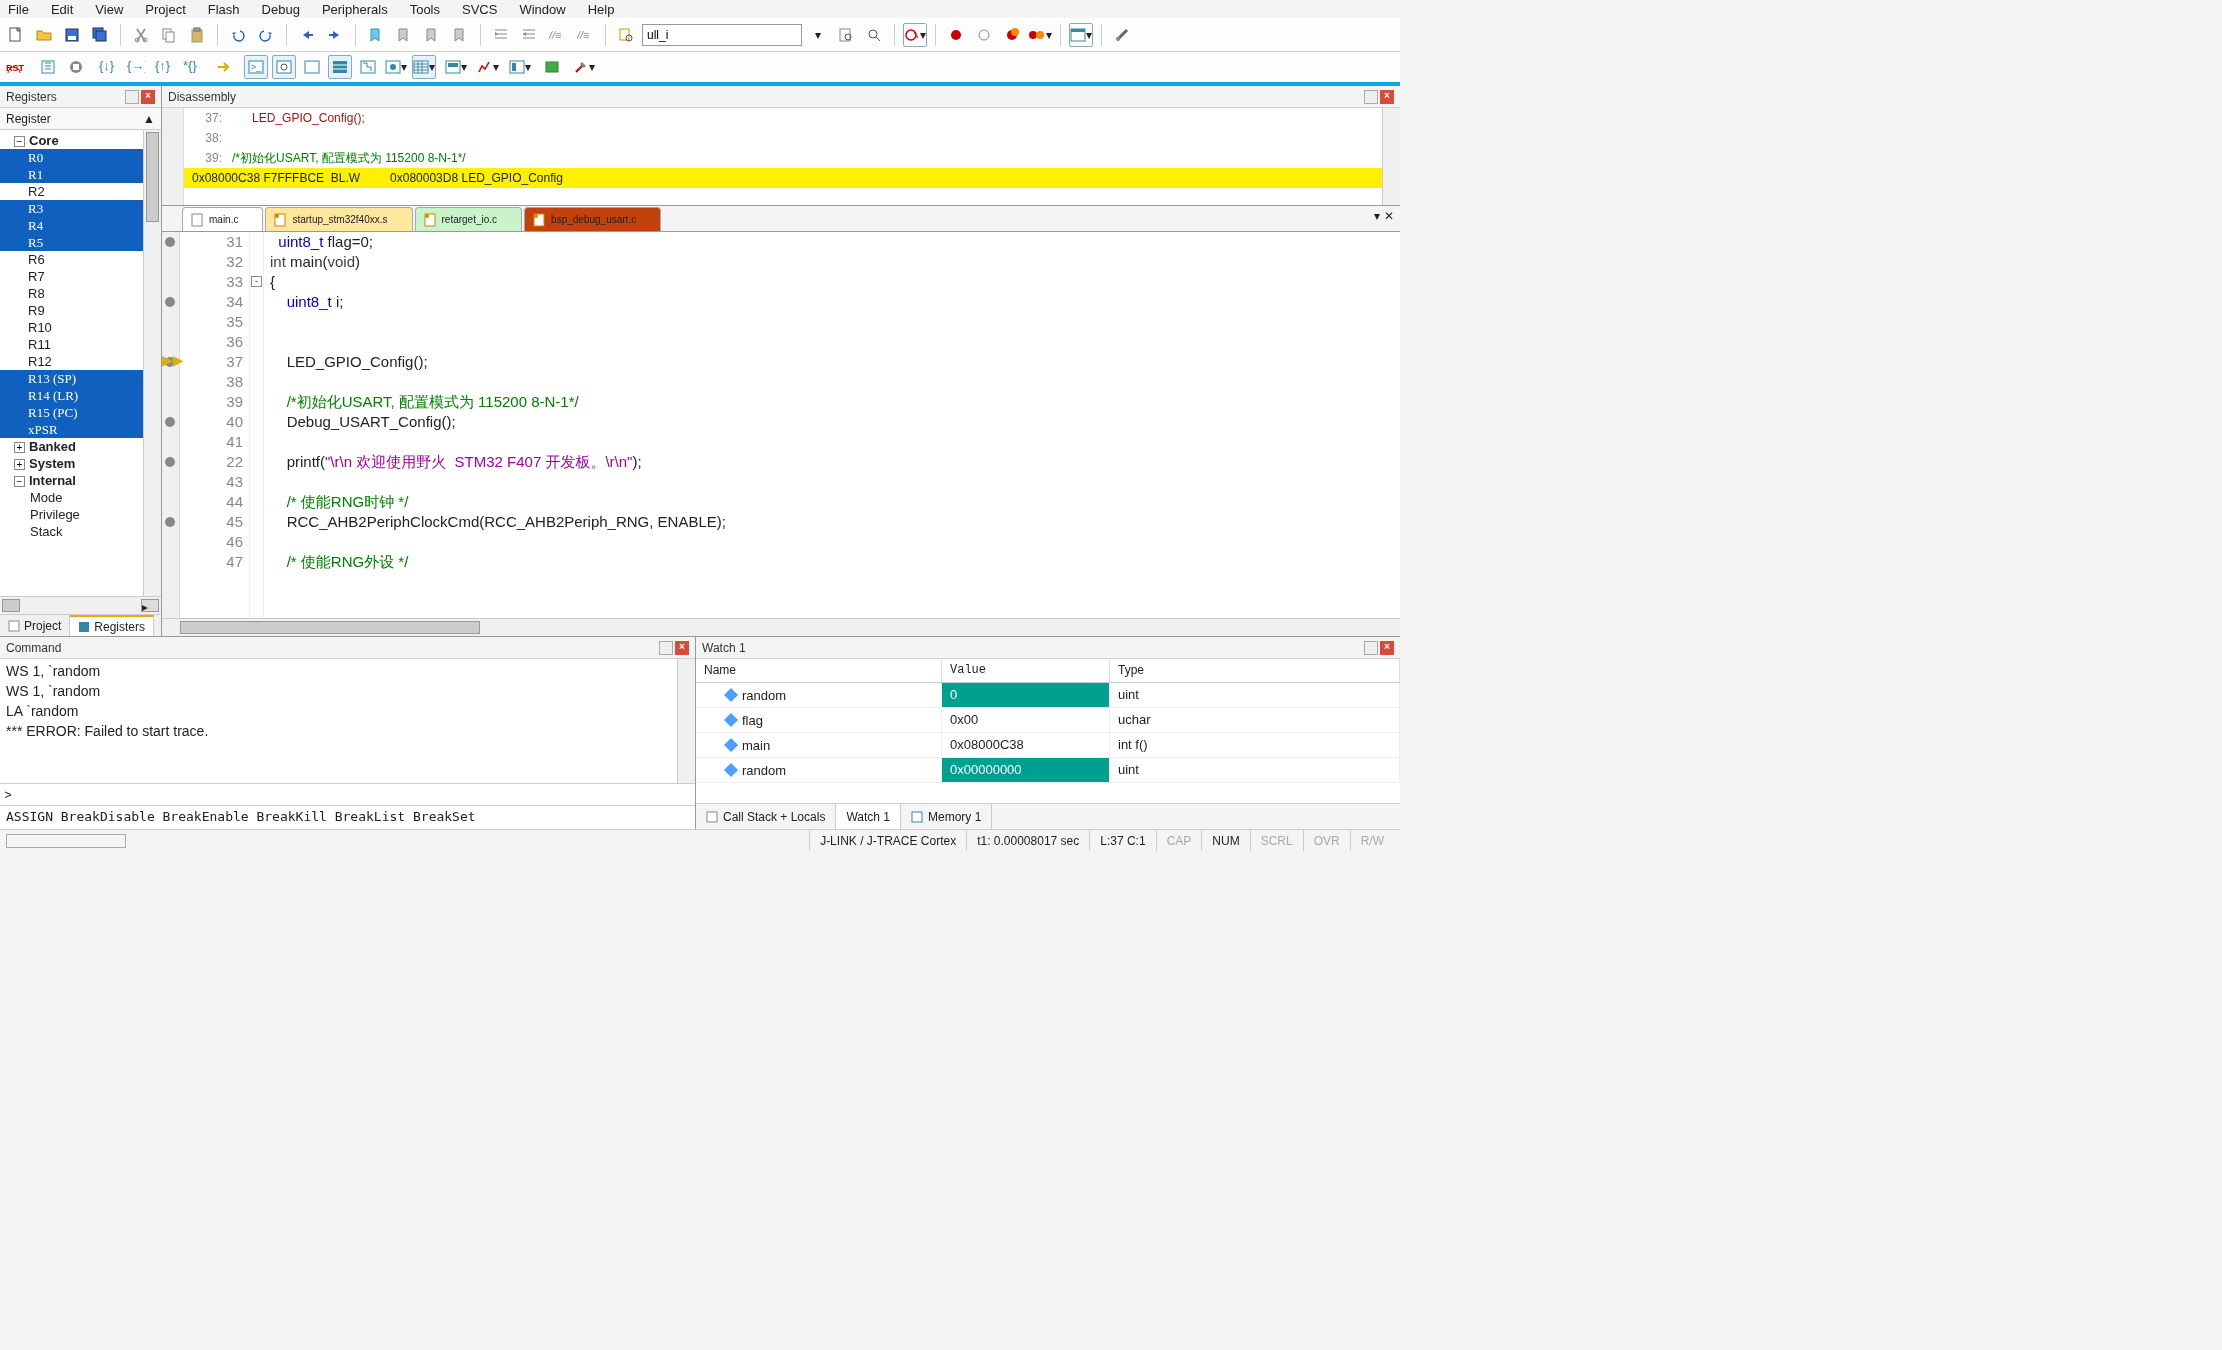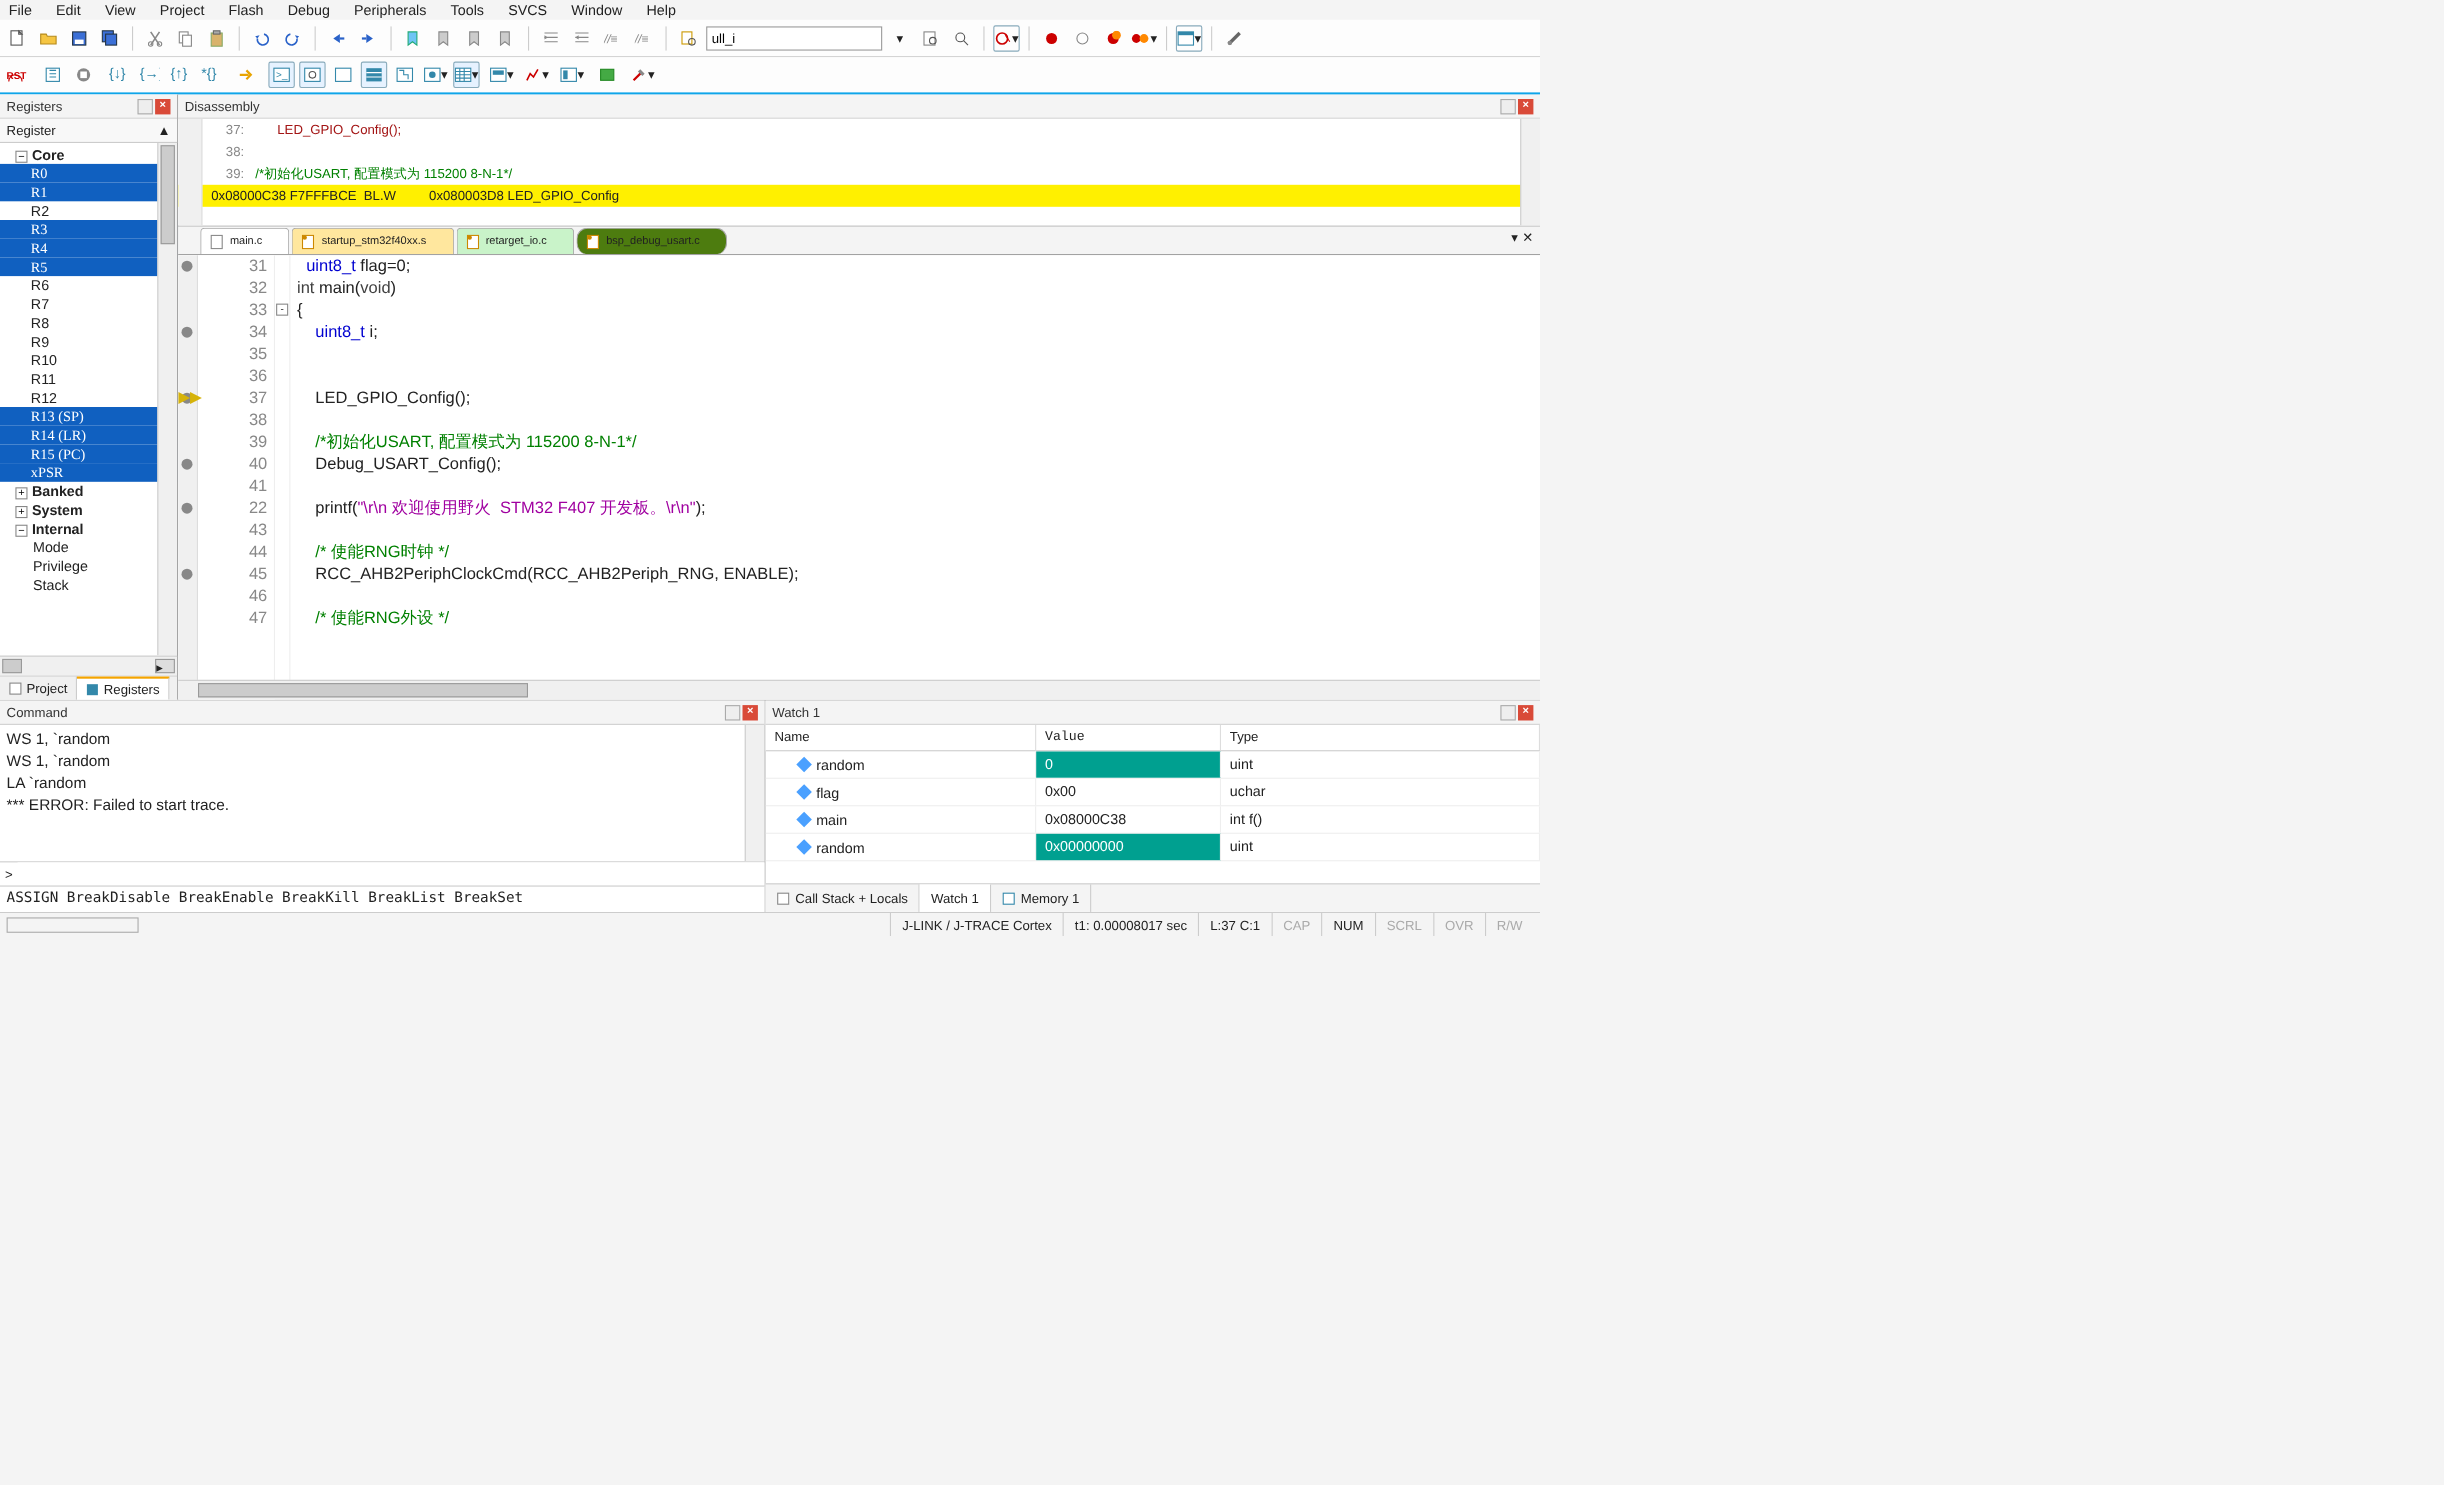--- a/index.html
+++ b/index.html
@@ -4,21 +4,21 @@
 <style>
 * { box-sizing: border-box; margin: 0; padding: 0; font-family: "Segoe UI", Tahoma, sans-serif; }
 body { background: #f4f4f4; font-size: 12px; color: #222; overflow: hidden; width: 1400px; height: 851px; position: relative; }
 .menubar { height: 18px; display: flex; align-items: center; padding: 4px 8px; background: #f4f4f4; font-size: 13px; }
 .menubar span { margin-right: 22px; cursor: default; }
 .toolbar { height: 34px; background: #fdfdfd; border-bottom: 1px solid #d0d0d0; display: flex; align-items: center; padding: 0 4px; gap: 4px; }
 .toolbar .sep { width: 1px; height: 22px; background: #ccc; margin: 0 4px; }
 .tb-btn { width: 24px; height: 24px; display: flex; align-items: center; justify-content: center; cursor: default; border-radius: 2px; }
 .tb-input { height:22px; border:1px solid #999; background:#fff; padding:0 4px; width:160px; font-size:12px;}
 .main { display: flex; height: calc(100% - 18px - 34px - 34px - 192px - 22px); border-bottom: 1px solid #999;}
-.toolbar2 { height: 34px; background: #fdfdfd; border-bottom: 2px solid #0ea5e9; display: flex; align-items: center; padding: 0 4px; gap: 4px;}
+.toolbar2 { height: 34px; background: #fdfdfd; border-bottom: 4px solid #0ea5e9; display: flex; align-items: center; padding: 0 4px; gap: 4px;}
 .panel-title { background: #f4f4f4; border-bottom: 1px solid #d0d0d0; height: 22px; display:flex; align-items:center; padding:0 6px; font-size:12px; font-weight:600; color:#333; justify-content:space-between;}
 .panel-title .ttl { font-weight: normal;}
 .panel-title .btns { display:flex; gap:2px;}
 .pin { width:14px; height:14px; background:#eee; border:1px solid #aaa;}
 .close-box { width:14px; height:14px; background:#d94a38; color:#fff; font-size:10px; text-align:center; line-height:12px;}
 .left-pane { width:162px; border-right:1px solid #999; background:#fff; display:flex; flex-direction:column;}
 .reg-head { height:22px; border-bottom:1px solid #ccc; background:#f8f8f8; display:flex; align-items:center; padding:0 6px; font-size:12px;}
 .reg-body { flex:1; overflow:hidden; font-family:Consolas,monospace; font-size:13px; line-height:17px; padding:2px 0 0 0; position:relative;}
 .reg-body .row { padding:0 4px 0 28px; white-space:nowrap;}
 .reg-body .row.grp { padding-left:14px; font-weight:bold;}
@@ -44,21 +44,21 @@
 .disasm-body .num{color:#888;}
 .disasm-body .cm{color:#008000;}
 .disasm-body .fn{color:#a31515;}
 .disasm-body .sc { position:absolute; right:0; top:0; bottom:0; width:18px; background:#f0f0f0; border-left:1px solid #ccc;}
 
 .tabsbar { height:26px; background:#f4f4f4; display:flex; align-items:flex-end; padding-left:20px; border-bottom:1px solid #999; position:relative;}
 .tabsbar .tab { height:24px; padding:0 24px 0 8px; display:flex; align-items:center; border:1px solid #aaa; border-bottom:none; border-top-left-radius:4px; border-top-right-radius:4px; margin-right:2px; gap:6px; font-size:10px;}
 .tabsbar .tab.c1{ background:#fff;}
 .tabsbar .tab.c2{ background:#ffe79e;}
 .tabsbar .tab.c3{ background:#c9f3c9;}
-.tabsbar .tab.c4{ background:#4d7c0f;border-radius:10px;}
+.tabsbar .tab.c4{ background:#c2410c;}
 .tabsbar .ops { position:absolute; right:6px; top:3px; display:flex; gap:4px;}
 
 .editor { flex:1; display:flex; background:#fff; position:relative; overflow:hidden;}
 .editor .gut { width:70px; background:#fff; border-right:1px solid #eee; text-align:right; padding-right:6px; color:#888; font-family:Consolas,monospace; font-size:15px; line-height:20px;}
 .editor .margin { width:18px; background:#f0f0f0; border-right:1px solid #ddd; position:relative;}
 .editor .margin .bp { width:10px;height:10px;background:#888;border-radius:50%; position:absolute; left:3px;}
 .editor .margin .cur { position:absolute; left:0px; color:#d6b30a; font-size:14px;}
 .editor .code { flex:1; font-family:Consolas,"Courier New",monospace; font-size:15px; line-height:20px; white-space:pre; padding-left:6px;}
 .editor .code .kw{color:#404040;}
 .editor .code .ty{color:#0000d0;}

